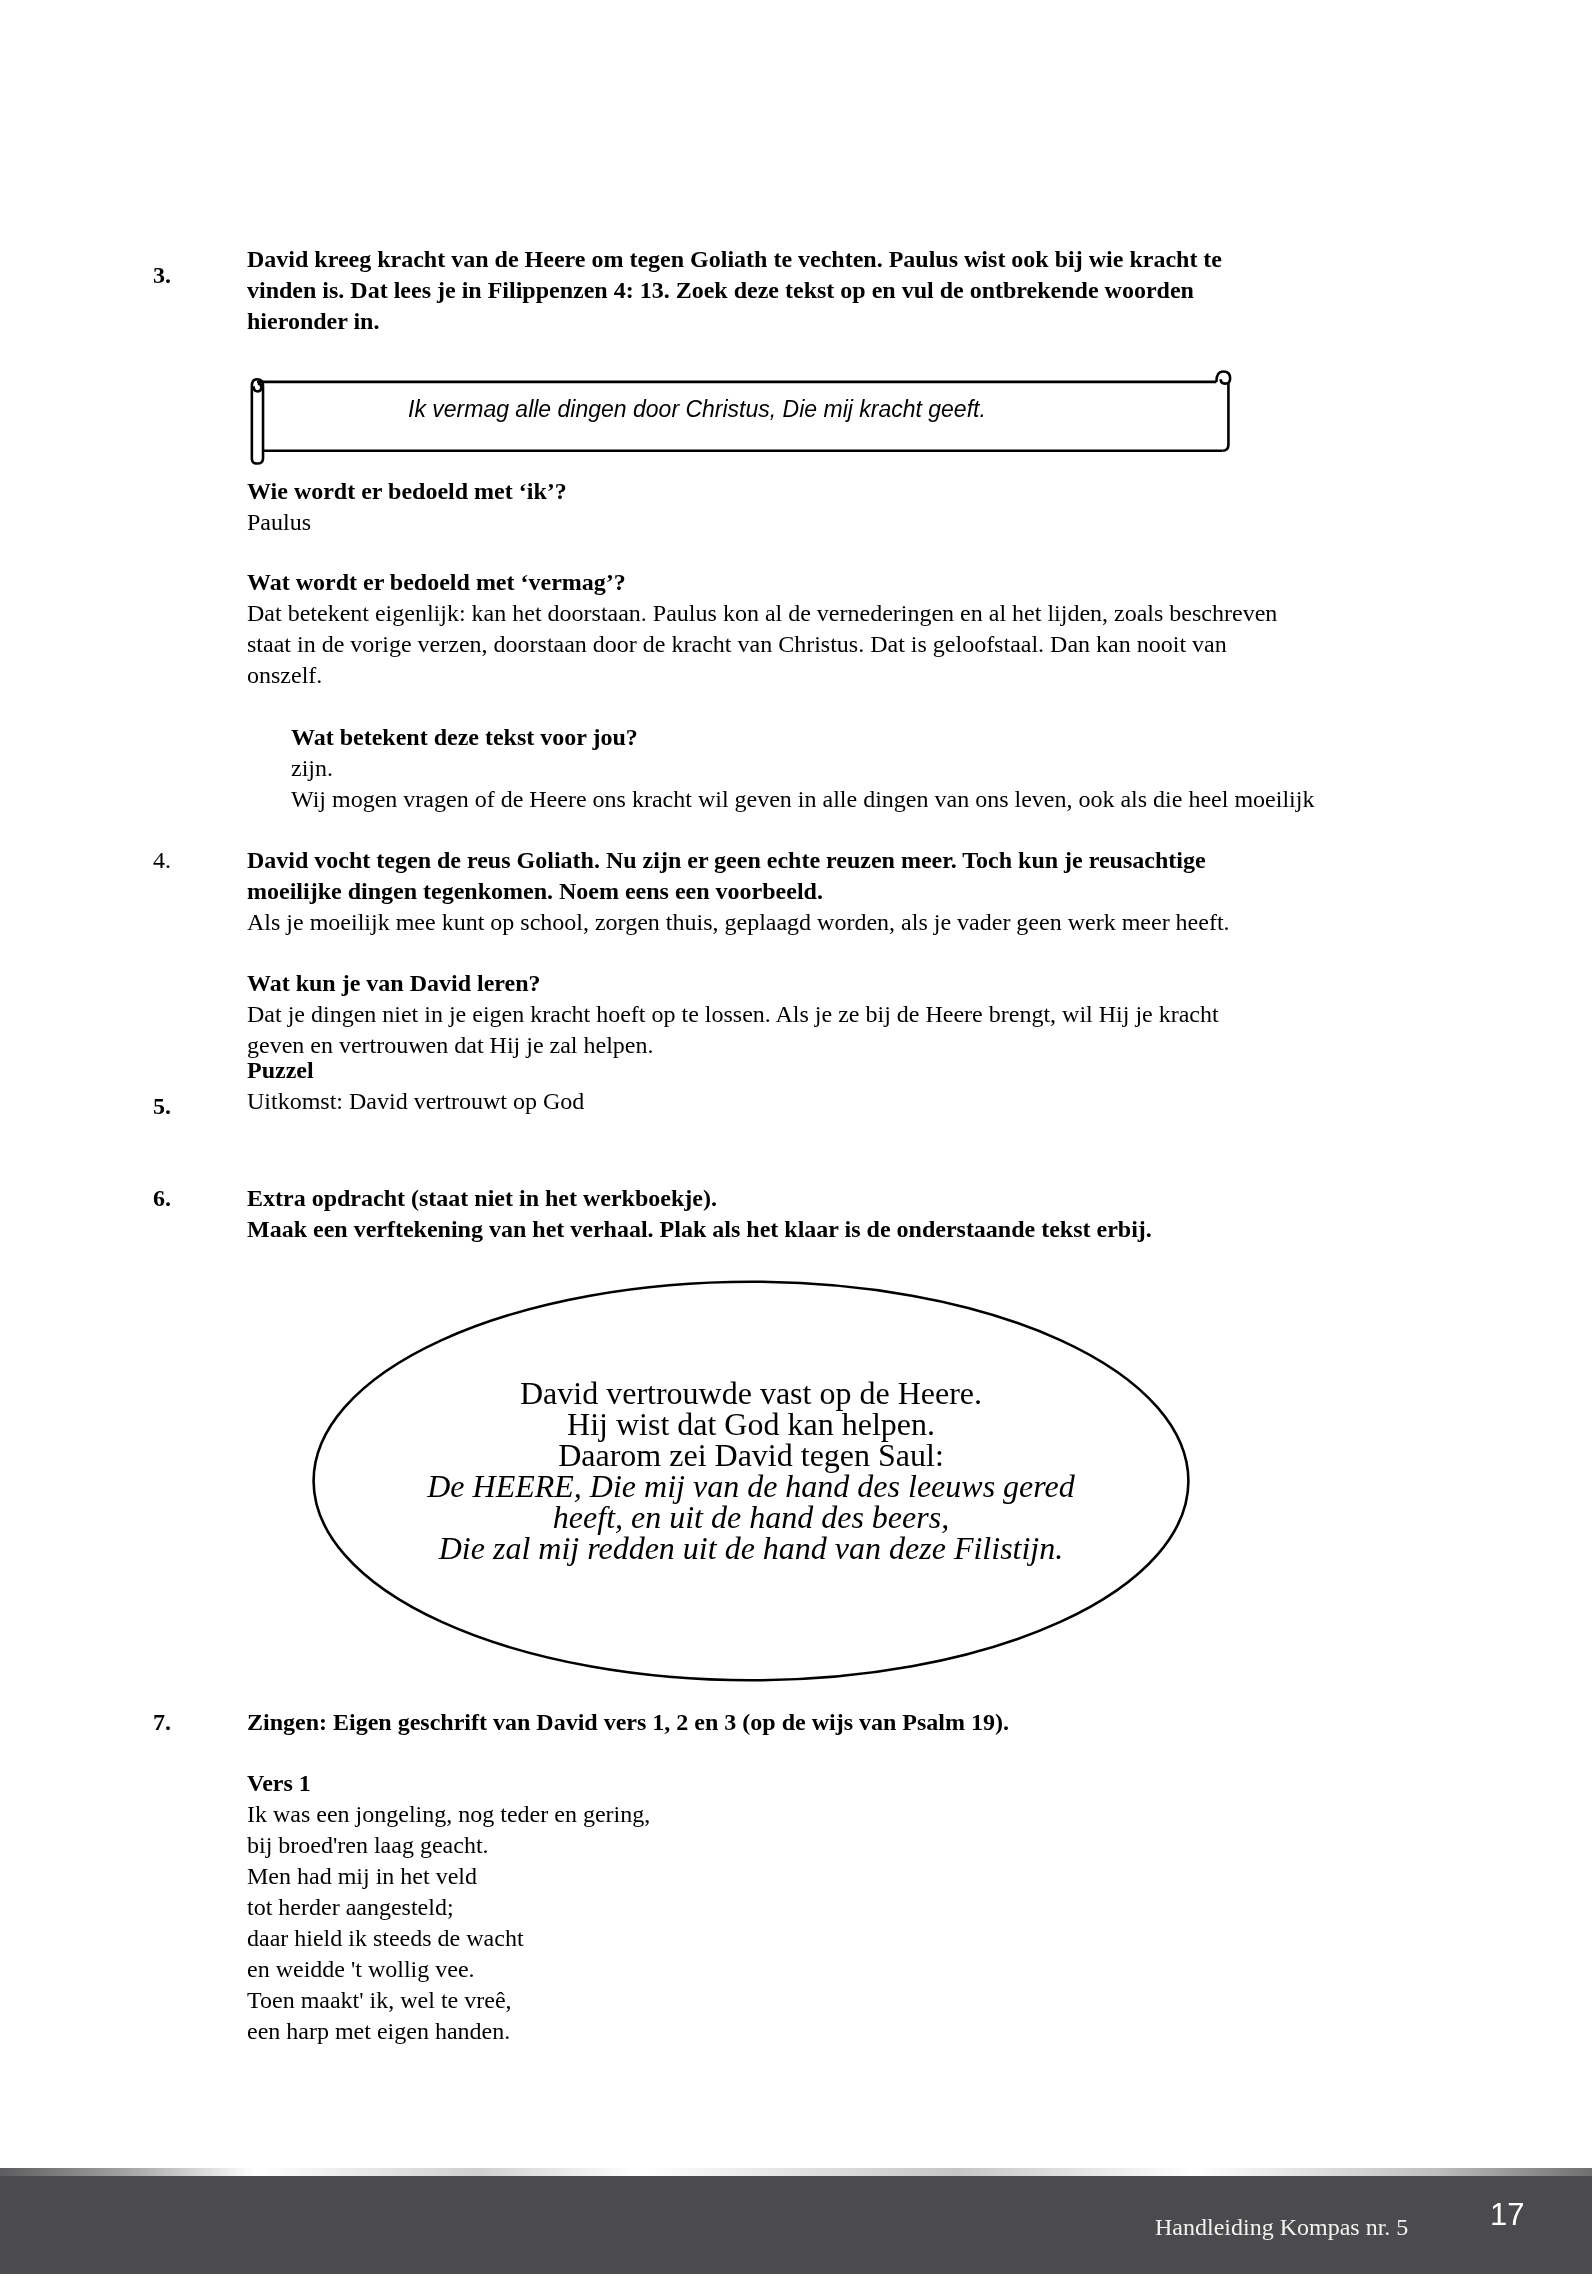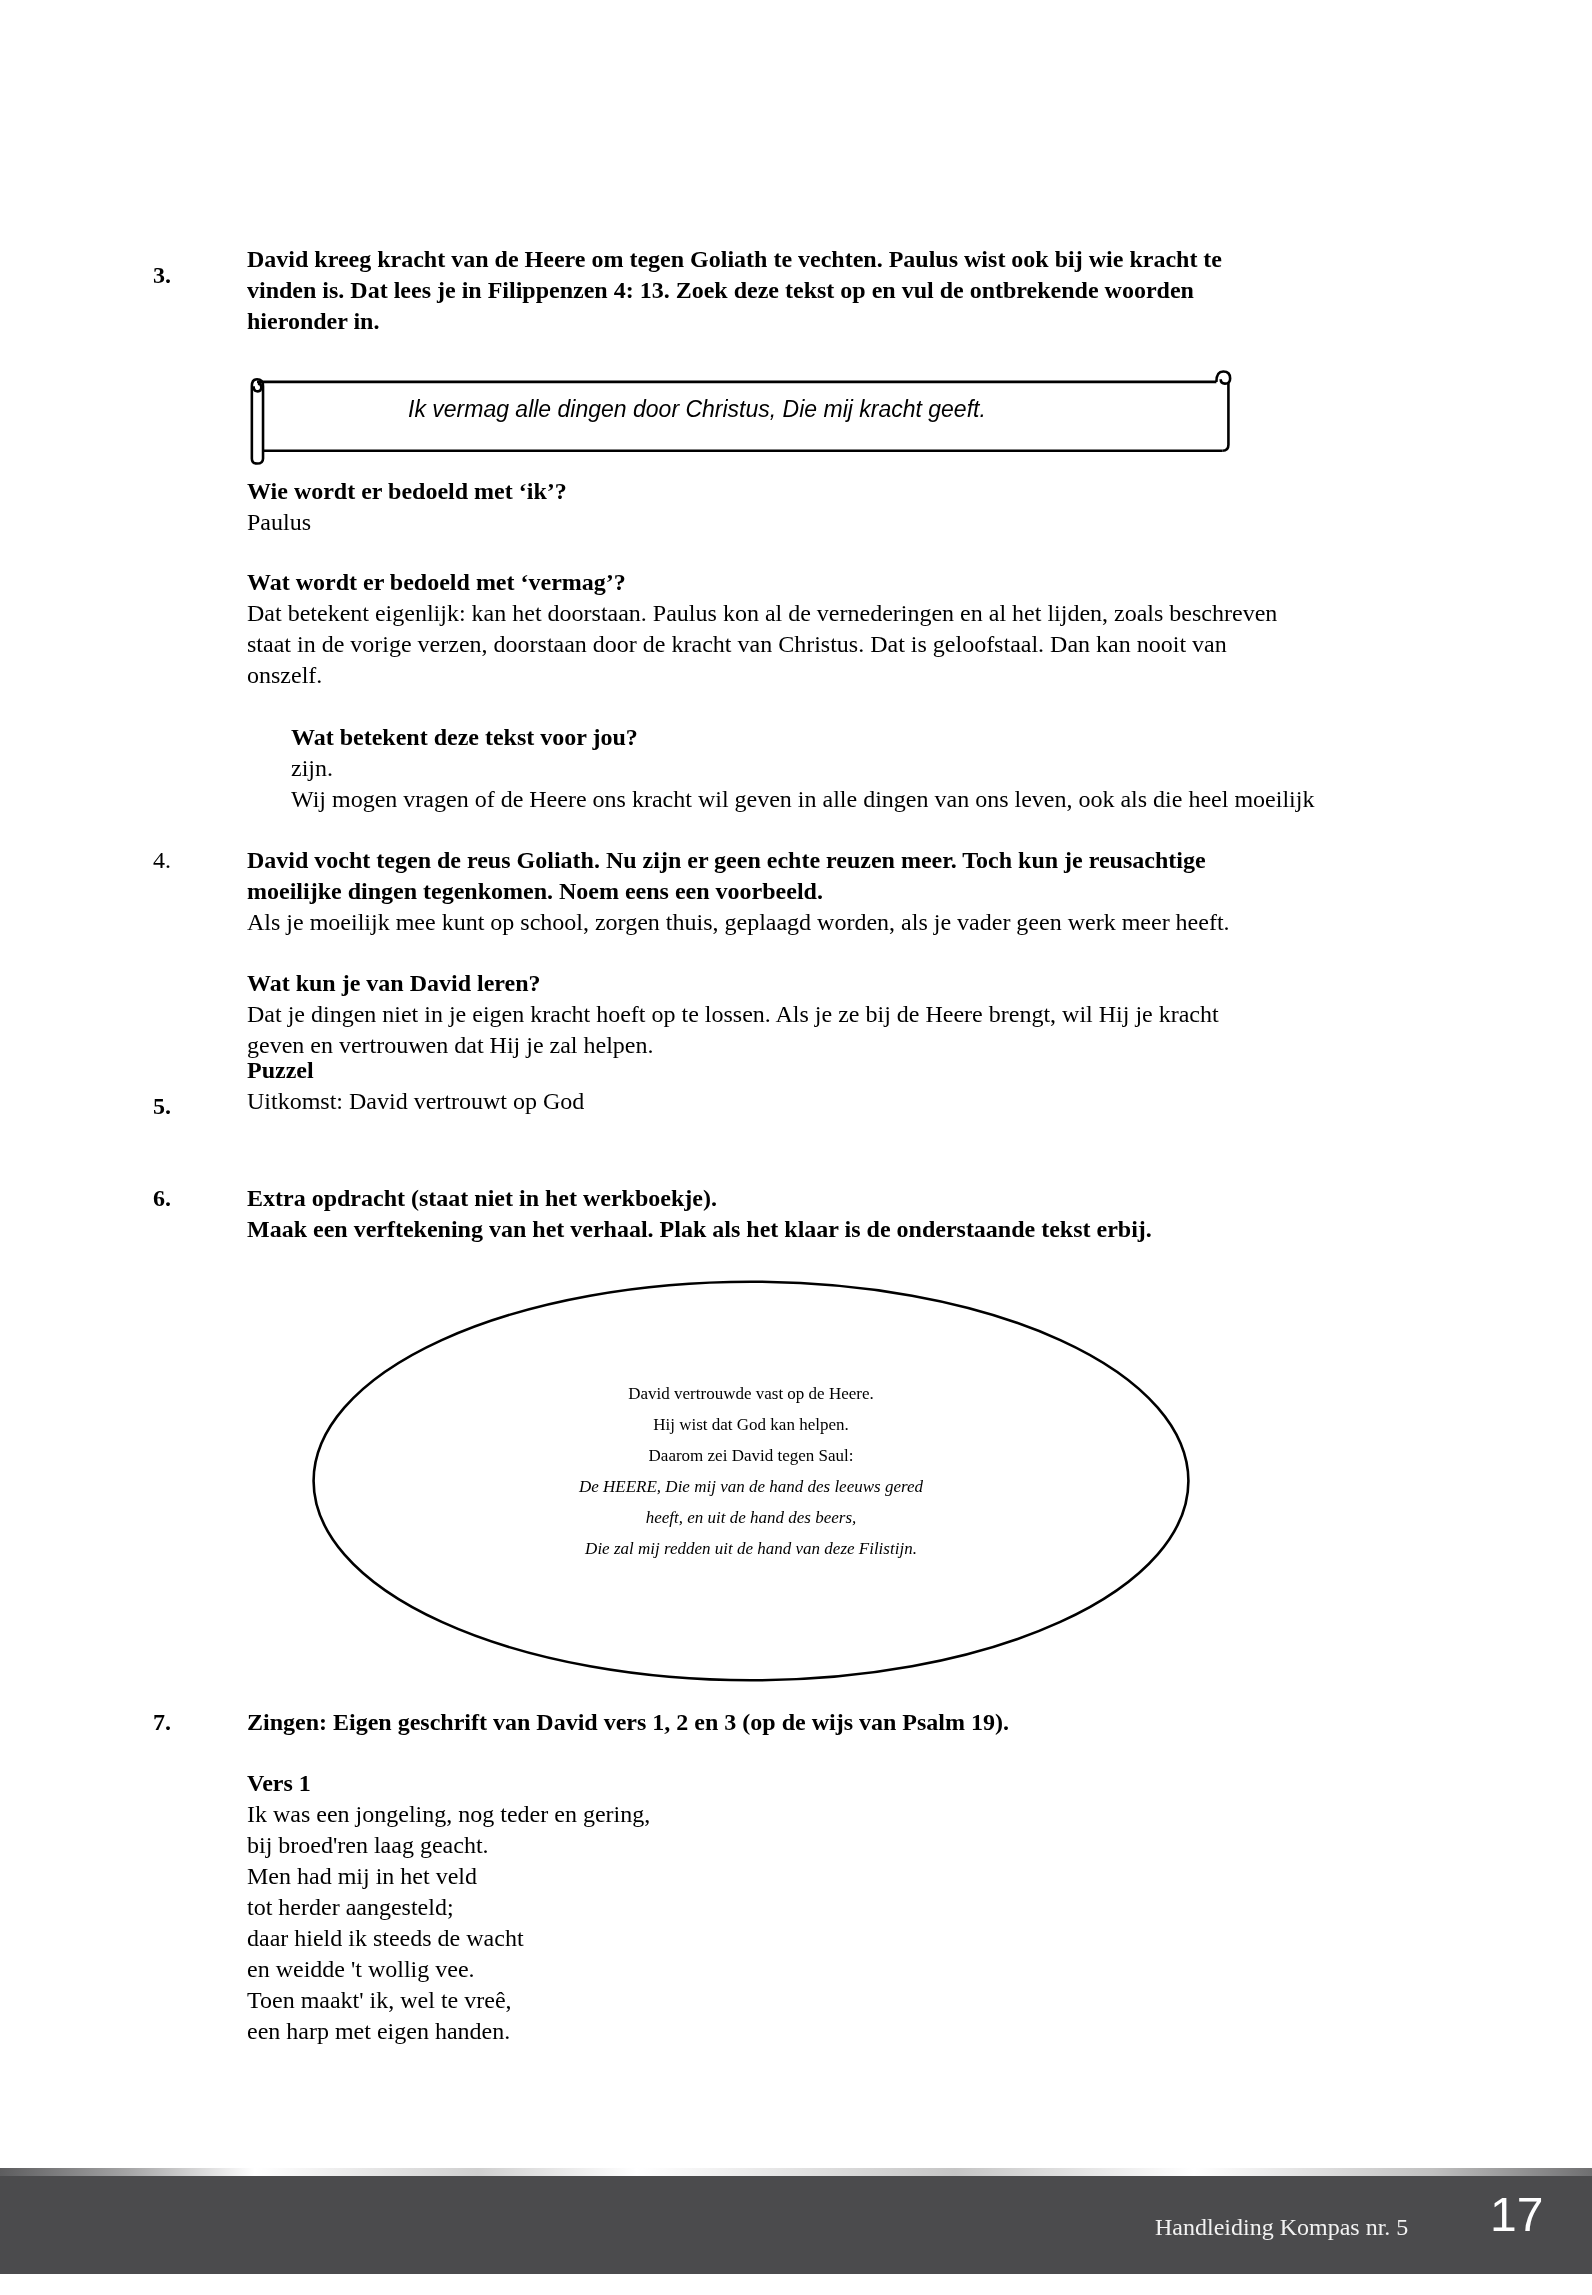--- a/index.html
+++ b/index.html
@@ -8,27 +8,27 @@
   .b { font-weight: bold; }
   .i { font-style: italic; text-align: center; }
   .num { position: absolute; font-size: 24px; line-height: 31px; }
   .block { position: absolute; left: 247px; font-size: 24px; line-height: 31px; }
   .block div { white-space: nowrap; }
   #scroll { position: absolute; left: 245px; top: 369px; width: 992px; height: 98px; }
   #scroll-text { position: absolute; left: 408px; top: 394px; font-family: "Liberation Sans", "DejaVu Sans", sans-serif;
                  font-style: italic; font-size: 23px; line-height: 31px; white-space: nowrap; }
   #ellipse { position: absolute; left: 311px; top: 1278px; width: 880px; height: 406px; }
   #ellipse-text { position: absolute; left: 311px; width: 880px; top: 1378px; text-align: center;
-                  font-size: 17px; line-height: 31px; }
+                  font-size: 32px; line-height: 31px; }
   #footer { position: absolute; left: 0; top: 2176px; width: 1592px; height: 98px; background: #4b4b4d; }
   #footer-wisp { position: absolute; left: 0; top: 2168px; width: 1592px; height: 12px;
                  background: linear-gradient(90deg, rgba(75,75,77,0.9) 0%, rgba(75,75,77,0.5) 8%, rgba(255,255,255,0) 16%, rgba(160,160,160,0.5) 30%, rgba(255,255,255,0) 40%, rgba(140,140,140,0.5) 60%, rgba(255,255,255,0) 75%, rgba(150,150,150,0.6) 90%, rgba(75,75,77,0.8) 100%); }
   #footer-title { position: absolute; left: 1131px; top: 2213px; font-size: 24px; line-height: 28px; color: #f2f2f2; white-space: nowrap; margin-left: 24px; }
   #page-number { position: absolute; left: 1490px; top: 2195px; font-family: "Liberation Sans", "DejaVu Sans", sans-serif;
-                 font-size: 48px; line-height: 40px; color: #ffffff; }
+                 font-size: 31px; line-height: 40px; color: #ffffff; }
 </style>
 </head>
 <body>
 
 <div class="num b" style="left:153px; top:260px;">3.</div>
 <div class="block b" style="top:244px;">
   <div>David kreeg kracht van de Heere om tegen Goliath te vechten. Paulus wist ook bij wie kracht te</div>
   <div>vinden is. Dat lees je in Filippenzen 4: 13. Zoek deze tekst op en vul de ontbrekende woorden</div>
   <div>hieronder in.</div>
 </div>

